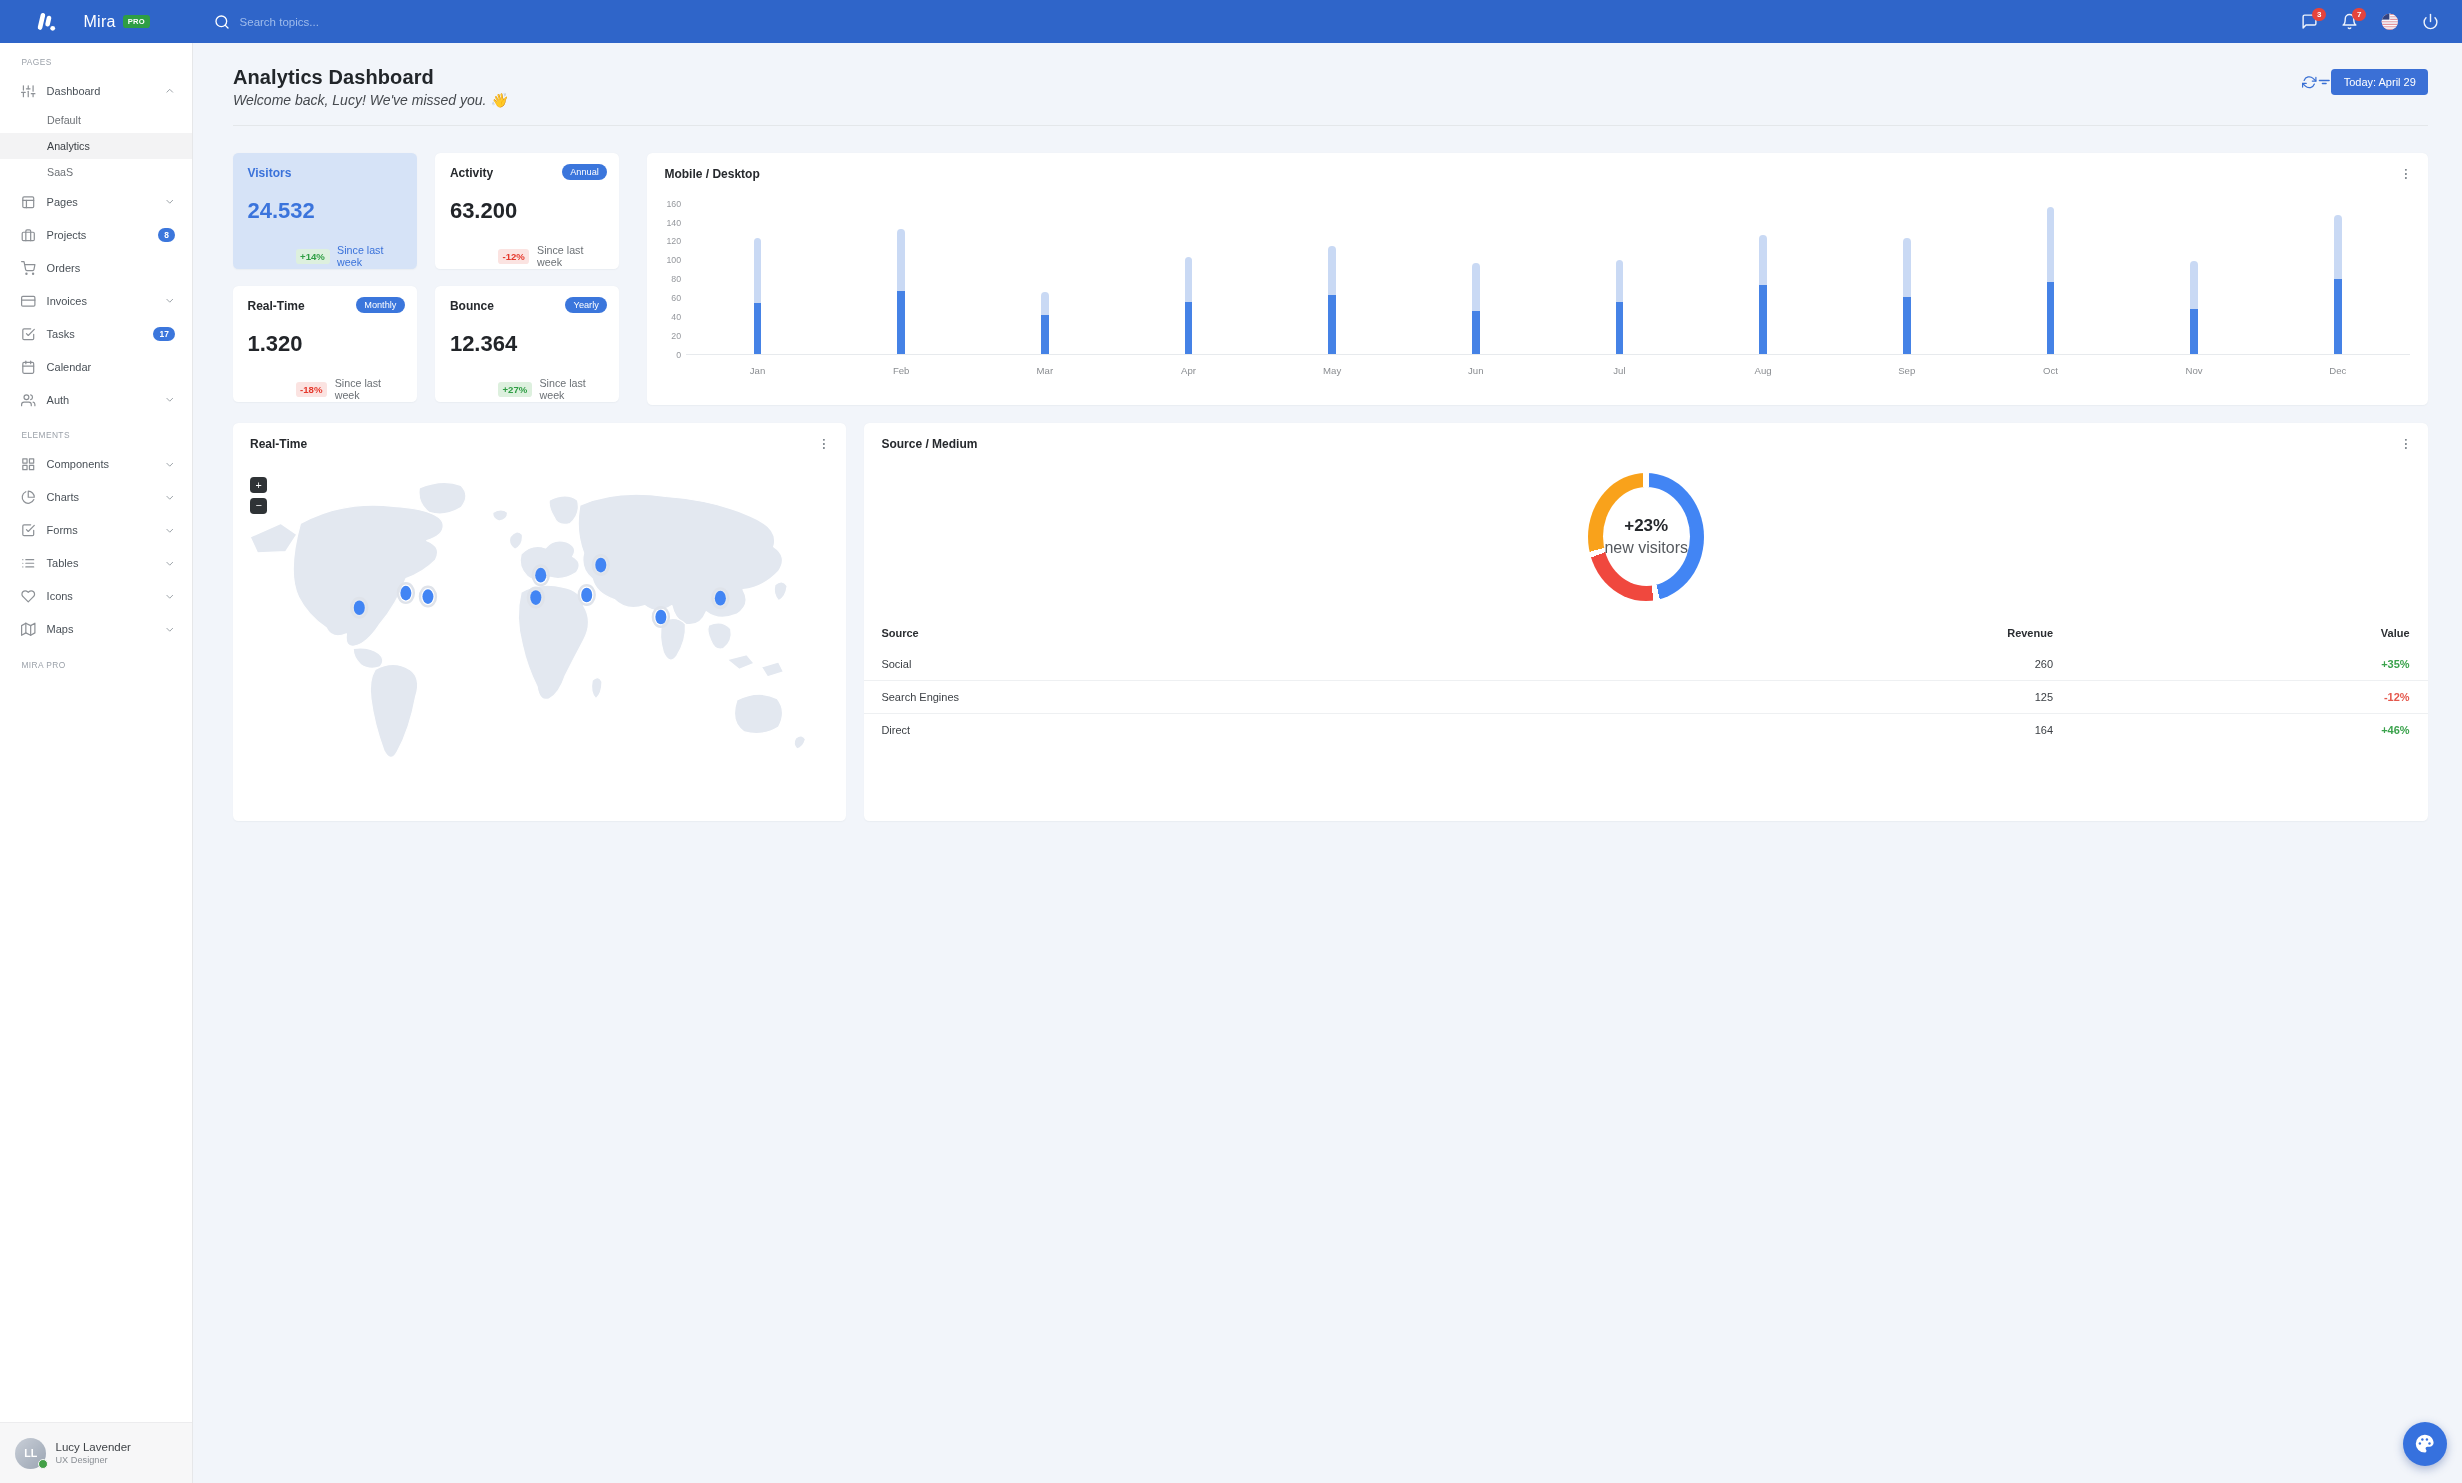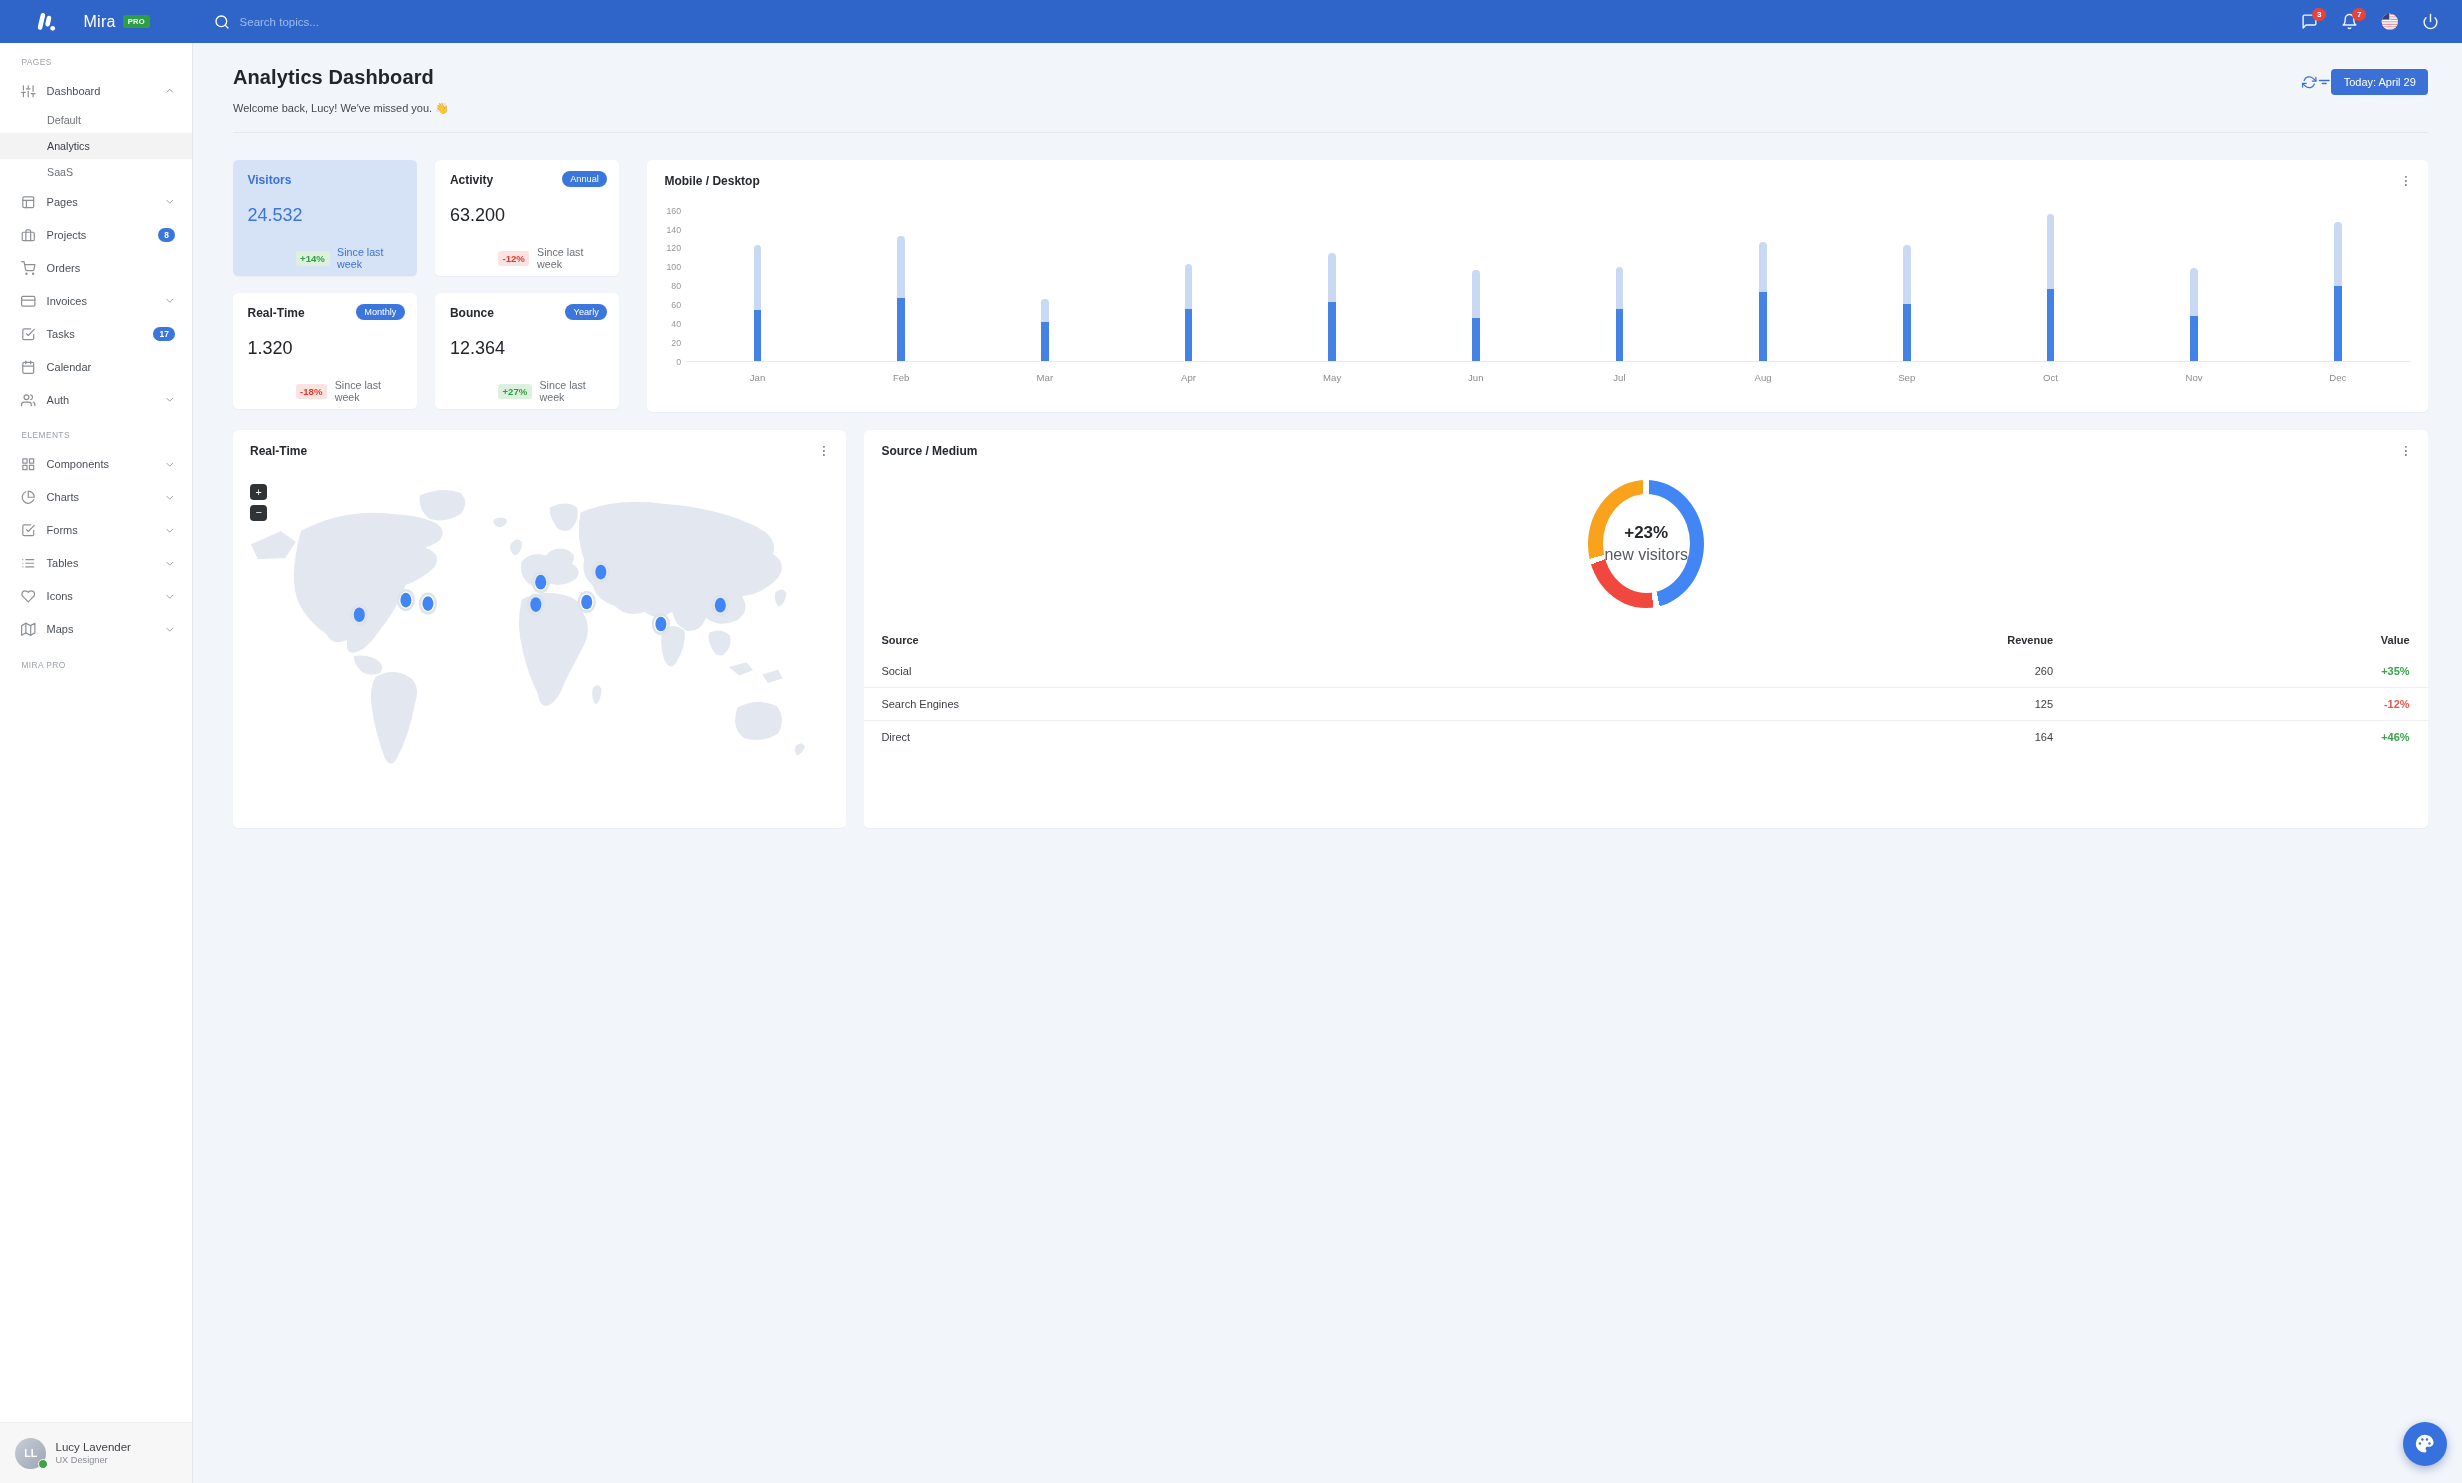--- a/index.html
+++ b/index.html
@@ -50,38 +50,38 @@
                       justify-content:center; color:#fff; font-size:10.7px; font-weight:700; }
   .status-dot { position:absolute; right:-1.5px; bottom:-0.8px; width:10px; height:10px;
                 border-radius:50%; background:#43a047; border:1.5px solid #f7f7f8; }
   .user-name { font-size:11.5px; color:#3f4347; }
   .user-role { font-size:9.2px; color:#8a8f95; margin-top:2.3px; }
 
   
   .main { position:absolute; left:193px; top:43px; right:0; bottom:0; padding:23px 34px 0 40px; }
   .page-head { display:flex; align-items:flex-start; justify-content:space-between; }
   .page-title { font-size:20px; font-weight:700; color:#22262a; letter-spacing:0.1px; }
-  .page-sub { font-size:11px; color:#45494e; margin-top:13px; }
+  .page-sub { font-size:14px; color:#45494e; margin-top:3px;font-style:italic; }
   .head-actions { display:flex; align-items:center; gap:0; margin-top:3.1px; }
   .head-actions .act-icon { display:flex; cursor:pointer; }
   .head-actions .act-icon svg { stroke:#3a70d4; }
   .date-btn { background:#3b70d6; color:#fff; border:none; font-size:11px; font-family:inherit;
               padding:6.9px 12.2px; border-radius:3.8px; cursor:pointer; }
   .divider { border:none; border-top:0.8px solid #e4e7ea; margin:17px 0 0; }
 
   
   .row1 { display:flex; gap:28px; margin-top:27px; }
   .stats-grid { display:grid; grid-template-columns:184px 184px; grid-auto-rows:116px;
                 column-gap:18.4px; row-gap:17px; flex:0 0 auto; }
   .stat-card { background:#fff; border-radius:5.4px; padding:13px 14.5px; position:relative;
                box-shadow:0 0.8px 1.5px rgba(30,40,60,.04); }
   .stat-card.primary { background:#d6e3f7; }
   .stat-title { font-size:12px; font-weight:600; color:#26292d; }
   .stat-card.primary .stat-title, .stat-card.primary .stat-caption { color:#3a72da; }
-  .stat-value { font-size:18px; font-weight:400; color:#222529; margin-top:18.4px; }
+  .stat-value { font-size:22px; font-weight:700; color:#222529; margin-top:18.4px; }
   .stat-card.primary .stat-value { color:#3b74dc; }
   .stat-foot { display:flex; align-items:center; gap:7.6px; margin-top:20px;padding-left:48px; }
   .delta { font-size:9.6px; font-weight:600; padding:2.3px 4.6px; border-radius:3.1px; }
   .delta.positive { color:#2f9e44; background:#ddf0de; }
   .delta.negative { color:#e5382c; background:#fbe3e1; }
   .stat-caption { font-size:10.7px; color:#6c7176; }
   .stat-tag { position:absolute; top:10.7px; right:12.2px; background:#3b76dc; color:#fff;
               font-size:9.2px; padding:3.1px 8.4px; border-radius:8.4px; }
 
   .card { background:#fff; border-radius:5.4px; box-shadow:0 0.8px 1.5px rgba(30,40,60,.04); }

